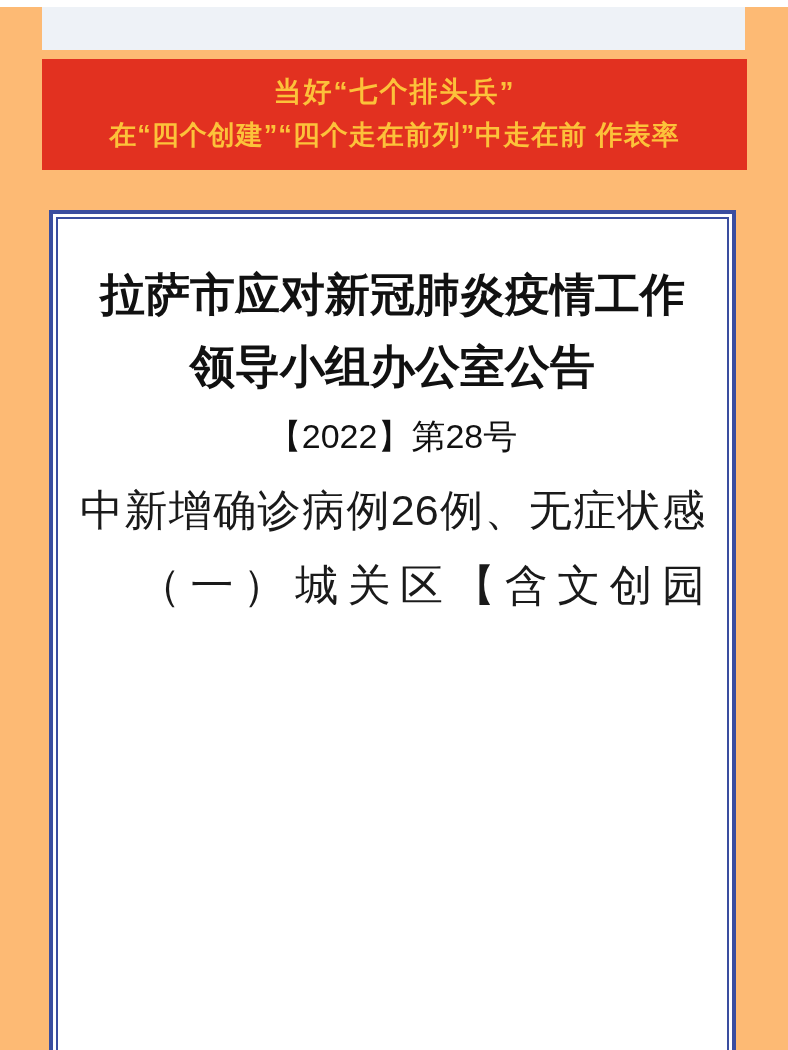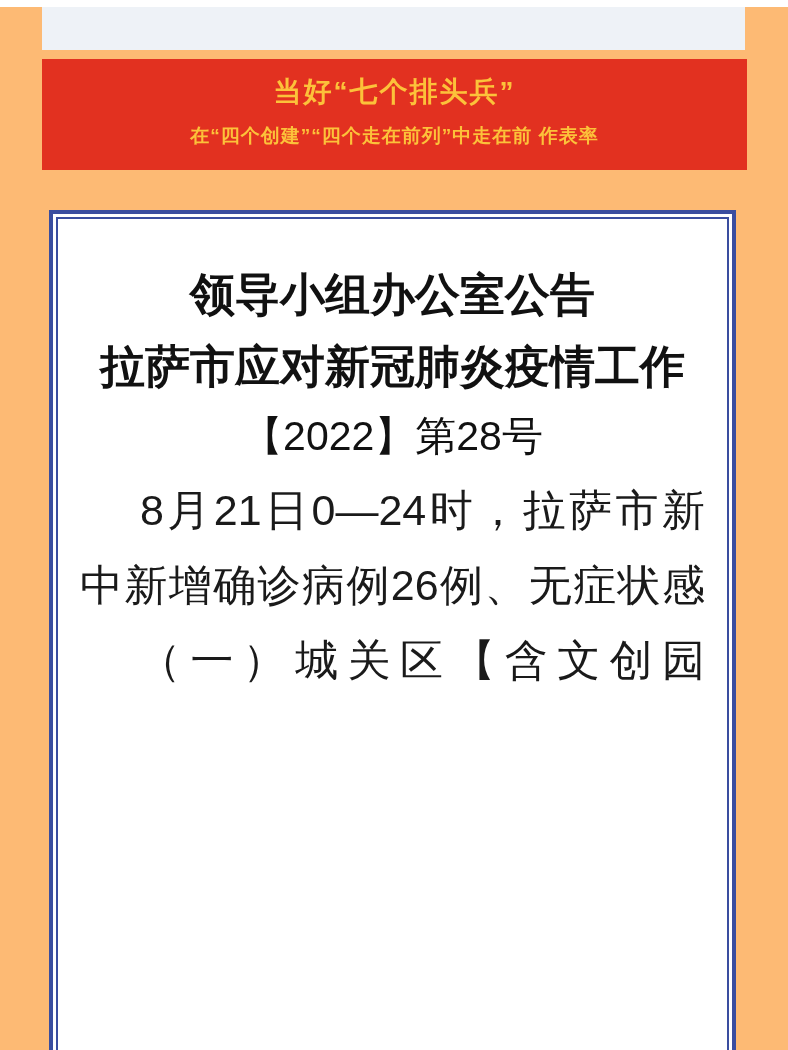--- a/index.html
+++ b/index.html
@@ -38,21 +38,21 @@
     font-weight: bold;
   }
   .banner-line1 {
     margin-top: 18px;
     font-size: 28px;
     letter-spacing: 2px;
     line-height: 30px;
   }
   .banner-line2 {
     margin-top: 14px;
-    font-size: 19px;
+    font-size: 27px;
     letter-spacing: 1px;
     line-height: 29px;
   }
   
   .doc-outer {
     position: absolute;
     left: 49px;
     top: 203px;
     width: 687px;
     height: 860px;
@@ -74,21 +74,21 @@
     margin: 0;
     text-align: center;
     font-size: 45px;
     font-weight: bold;
     line-height: 72px;
     color: #111111;
   }
   .doc-number {
     margin-top: 10px;
     text-align: center;
-    font-size: 41px;
+    font-size: 34px;
     font-weight: normal;
     line-height: 46px;
     color: #111111;
   }
   .section-heading {
     margin-top: 100px;
     padding-left: 78px;
     font-size: 40px;
     font-weight: bold;
     line-height: 50px;
@@ -121,29 +121,28 @@
 
   <div class="banner">
     <div class="banner-line1">当好“七个排头兵”</div>
     <div class="banner-line2">在“四个创建”“四个走在前列”中走在前 作表率</div>
   </div>
 
   <div class="doc-outer">
     <div class="doc-inner">
 
       <h1 class="doc-title">
+        <div>拉萨市应对新冠肺炎疫情工作</div>
         <div>领导小组办公室公告</div>
-        <div>拉萨市应对新冠肺炎疫情工作</div>
       </h1>
 
       <div class="doc-number">【2022】第28号</div>
 
 
       <div class="para">
-        <div class="bodyline justify indent1">8月21日0—24时，拉萨市新</div>
         <div class="bodyline justify">中新增确诊病例26例、无症状感</div>
       </div>
 
       <div class="para" style="margin-top:0;">
         <div class="bodyline justify indent2">（一）城关区【含文创园</div>
 
       </div>
 
     </div>
   </div>

